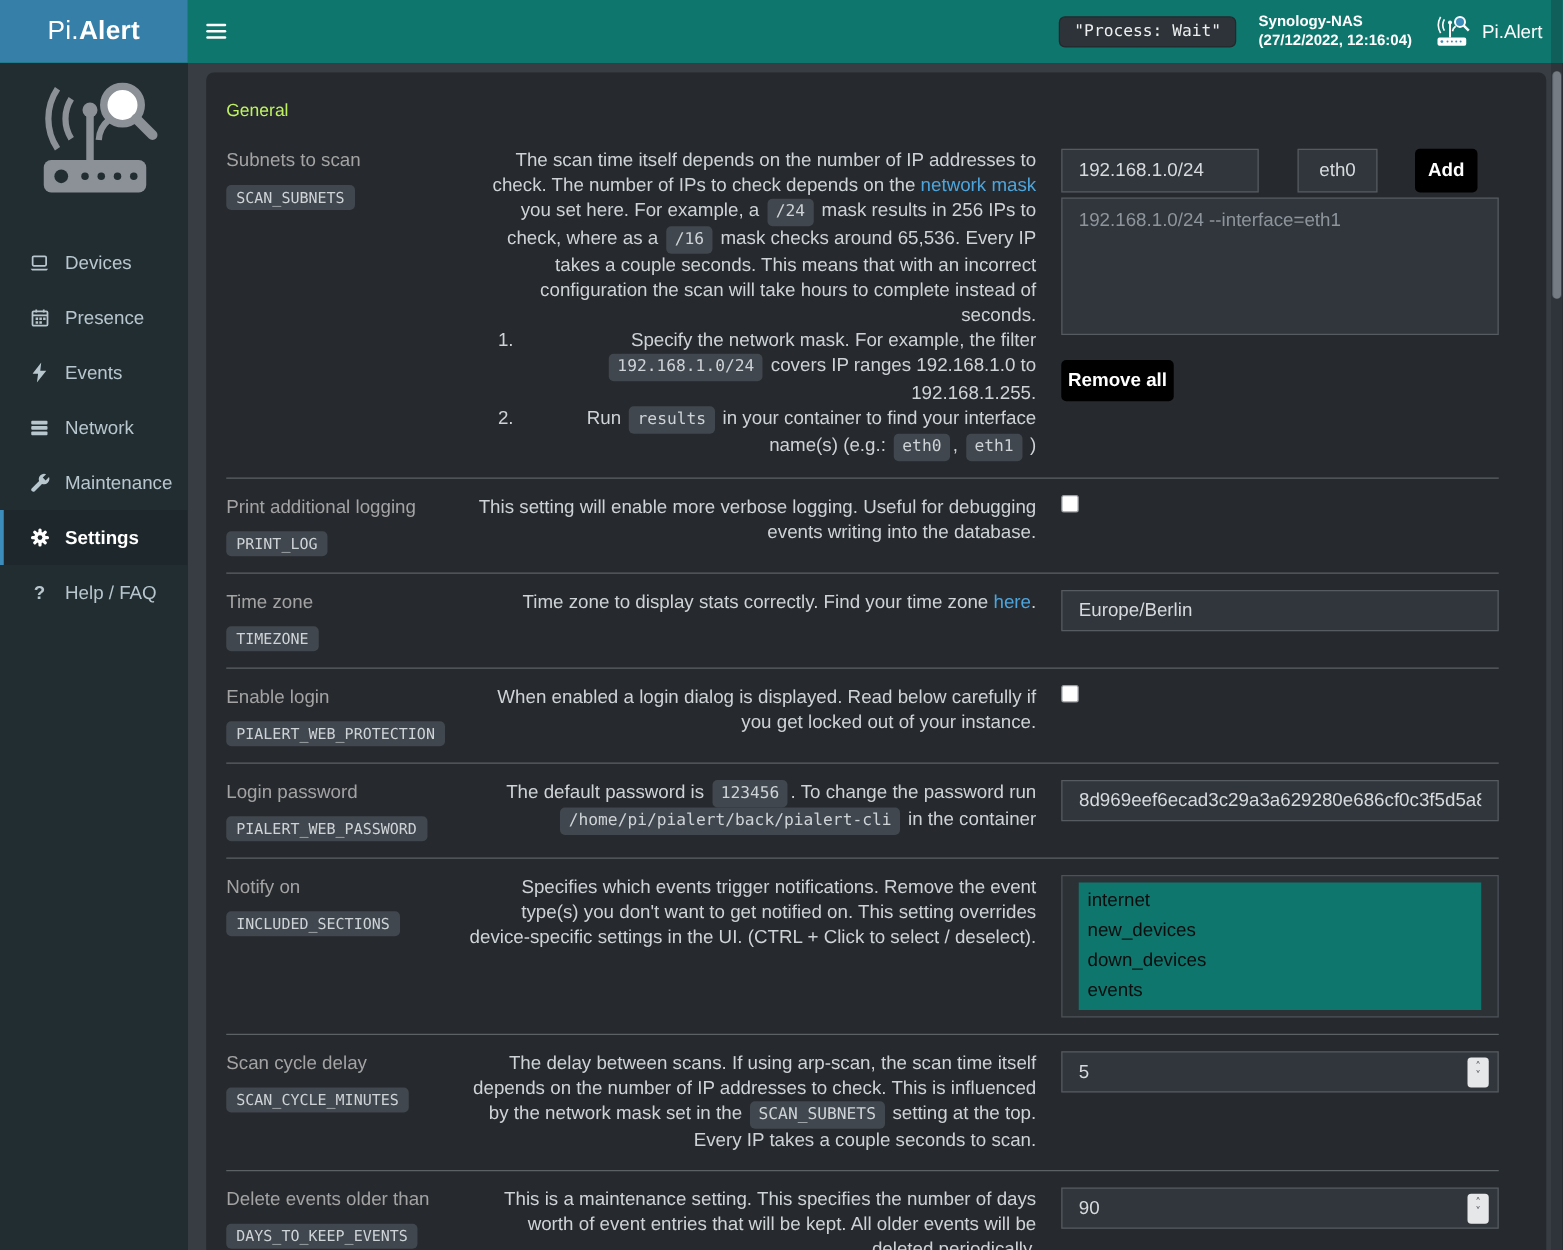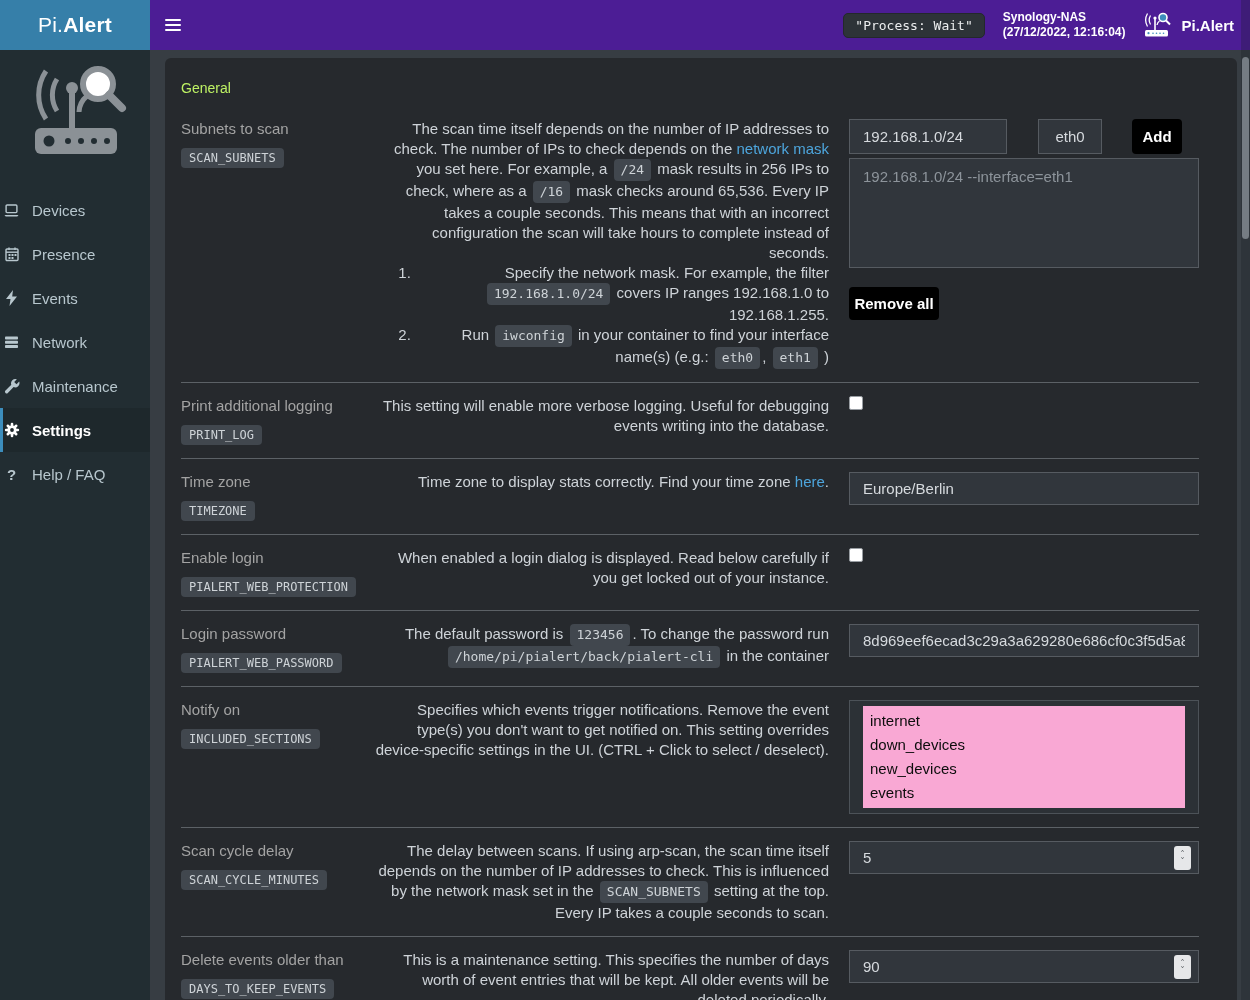--- a/index.html
+++ b/index.html
@@ -2,35 +2,35 @@
 <html><head>
 <meta charset="utf-8">
 <style>
   * { box-sizing: border-box; margin: 0; padding: 0; }
   html,body { width:1250px; height:1000px; overflow:hidden; }
   body {
     font-family: "Liberation Sans", "DejaVu Sans", sans-serif;
     background:#373d43; color:#ced3d8; font-size:15px;
   }
   
-  .navbar { position:fixed; top:0; left:0; width:1250px; height:50px; background:#4c1d95; z-index:20; display:flex; align-items:stretch; }
+  .navbar { position:fixed; top:0; left:0; width:1250px; height:50px; background:#0f766e; z-index:20; display:flex; align-items:stretch; }
   .brand { width:150px; background:#367fa9; color:#fff; font-size:21px; display:flex; align-items:center; justify-content:center; font-weight:300; letter-spacing:.2px; }
   .brand b { font-weight:700; }
   .hamburger { width:46px; display:flex; align-items:center; justify-content:center; cursor:pointer; }
   .hamburger .bars { width:16px; }
   .hamburger .bars div { height:2px; background:#fff; margin:3px 0; border-radius:1px; }
   .nav-right { margin-left:auto; display:flex; align-items:center; gap:18px; padding-right:16px; }
   .process-badge { font-family:"DejaVu Sans Mono", monospace; font-size:13px; color:#eceeef; background:#2d3338; border:1px solid #23282c; border-radius:5px; padding:4px 11px; }
   .host-info { color:#fff; font-weight:700; font-size:12px; line-height:15px; }
-  .nav-app { display:flex; align-items:center; gap:8px; color:#fff; font-weight:700; font-size:15px;justify-content:center; }
+  .nav-app { display:flex; align-items:center; gap:8px; color:#fff; font-weight:400; font-size:15px;justify-content:center; }
   
   .sidebar { position:fixed; top:50px; left:0; width:150px; height:950px; background:#222d32; z-index:10; }
   .logo-wrap { padding:16px 0 8px; display:flex; justify-content:center; }
   .side-menu { list-style:none; margin-top:14px; }
-  .side-item { display:flex; align-items:center; gap:12px; height:44px; color:#b8c7ce; cursor:pointer; border-left:3px solid transparent;text-align:right; }
+  .side-item { display:flex; align-items:center; gap:12px; height:44px; padding-left:20px; color:#b8c7ce; cursor:pointer; border-left:3px solid transparent;text-align:right; }
   .side-item .s-icon { width:17px; display:flex; justify-content:center; color:#b8c7ce; flex:0 0 17px; }
   .side-item.active { background:#1e282c; color:#fff; border-left-color:#3c8dbc; font-weight:700; }
   .side-item.active .s-icon { color:#fff; }
   .side-label { font-size:15px; }
   
   .content { margin-left:150px; padding:14px 13px 0 15px; }
   .page-title { font-size:24px; font-weight:400; color:#c7cbcf; margin:2px 0 12px 4px; line-height:30px; }
   .panel { background:#26292d; border-radius:6px; padding:4px 38px 14px 16px; margin-bottom:14px; }
   .section-title { color:#bef264; font-size:14px; font-weight:400; padding:18px 0 10px 0; }
   .srow { display:grid; grid-template-columns:194px 474px 350px; padding:13px 0; border-top:1px solid #5c6166; }
@@ -56,21 +56,21 @@
   .subnet-top { display:flex; gap:0; }
   .subnet-ip { width:158px; height:35px; }
   .subnet-if { width:64px; height:35px; margin-left:31px; text-align:center; }
   .btn-add { width:50px; height:35px; margin-left:30px; }
   .btn-remove { width:90px; height:33px; margin-top:16px; display:block; }
   .subnet-ta-wrap { margin-top:4px; }
   .cb { width:14px; height:14px; background:#fff; border:1px solid #989da2; border-radius:2px; display:flex; align-items:center; justify-content:center; }
   .numwrap { position:relative; }
   .spin { position:absolute; right:8px; top:50%; transform:translateY(-50%); width:17px; height:24px; background:#e6e7e9; border-radius:3px; color:#5a5f64; display:flex; flex-direction:column; align-items:center; justify-content:center; font-size:9px; line-height:7px; cursor:pointer; font-family:"DejaVu Sans", sans-serif; }
   .msel-wrap { border:1px solid #4c5258; background:#2c3136; padding:5px 13px; }
-  .msel { background:#f9a8d4; list-style:none; padding:3px 0; }
+  .msel { background:#0f766e; list-style:none; padding:3px 0; }
   .msel li { color:#0d0d0d; font-size:15px; line-height:24px; padding:0 7px; }
   
   .sb-track { position:fixed; top:0; right:0; width:9px; height:1000px; background:rgba(20,26,30,.25); z-index:30; }
   .sb-thumb { position:absolute; top:57px; left:1px; width:7px; height:182px; background:#757c83; border-radius:4px; }
 </style>
 </head>
 <body>
 
 <header class="navbar">
   <div class="brand">
@@ -211,21 +211,21 @@
 
 <main class="content">
   <h1 class="page-title">Settings</h1>
   <div id="panels">
       <section class="panel">
         <h2 class="section-title">General</h2>
         <div class="srow first">
           <div class="col-label"><div class="lbl">Subnets to scan</div><span class="code-badge">SCAN_SUBNETS</span></div>
           <div class="col-desc"><span>The scan time itself depends on the number of IP addresses to check. The number of IPs to check depends on the </span><a href="#">network mask</a><span> you set here. For example, a </span><code class="inline">/24</code><span> mask results in 256 IPs to check, where as a </span><code class="inline">/16</code><span> mask checks around 65,536. Every IP takes a couple seconds. This means that with an incorrect configuration the scan will take hours to complete instead of seconds.</span><ol>
               <li><span>Specify the network mask. For example, the filter </span><code class="inline">192.168.1.0/24</code><span> covers IP ranges 192.168.1.0 to 192.168.1.255.</span></li>
-              <li><span>Run </span><code class="inline">iwconfig</code><span> in your container to find your interface name(s) (e.g.: </span><code class="inline">eth0</code><span>, </span><code class="inline">eth1</code><span> )</span></li>
+              <li><span>Run </span><code class="inline">results</code><span> in your container to find your interface name(s) (e.g.: </span><code class="inline">eth0</code><span>, </span><code class="inline">eth1</code><span> )</span></li>
             </ol></div>
           <div class="col-control">
             <div class="subnet-top">
               <input class="txt subnet-ip" value="192.168.1.0/24" style="">
               <input class="txt subnet-if" value="eth0" style="">
               <button class="btn btn-add">Add</button>
             </div>
             <div class="subnet-ta-wrap"><textarea class="ta" style="">192.168.1.0/24 --interface=eth1</textarea></div>
             <button class="btn btn-remove">Remove all</button>
           </div>
@@ -254,22 +254,22 @@
           <div class="col-desc"><span>The default password is </span><code class="inline">123456</code><span>. To change the password run </span><code class="inline">/home/pi/pialert/back/pialert-cli</code><span> in the container</span></div>
           <div class="col-control"><input class="txt" value="8d969eef6ecad3c29a3a629280e686cf0c3f5d5a86aff3ca1" style=""></div>
         </div>
         <div class="srow">
           <div class="col-label"><div class="lbl">Notify on</div><span class="code-badge">INCLUDED_SECTIONS</span></div>
           <div class="col-desc"><span>Specifies which events trigger notifications. Remove the event type(s) you don't want to get notified on. This setting overrides device-specific settings in the UI. (CTRL + Click to select / deselect).</span></div>
           <div class="col-control">
             <div class="msel-wrap">
               <ul class="msel">
                 <li>internet</li>
+                <li>new_devices</li>
                 <li>down_devices</li>
-                <li>new_devices</li>
                 <li>events</li>
               </ul>
             </div>
           </div>
         </div>
         <div class="srow">
           <div class="col-label"><div class="lbl">Scan cycle delay</div><span class="code-badge">SCAN_CYCLE_MINUTES</span></div>
           <div class="col-desc"><span>The delay between scans. If using arp-scan, the scan time itself depends on the number of IP addresses to check. This is influenced by the network mask set in the </span><code class="inline">SCAN_SUBNETS</code><span> setting at the top. Every IP takes a couple seconds to scan.</span></div>
           <div class="col-control">
             <div class="numwrap"><input class="num" value="5" style=""><div class="spin">

